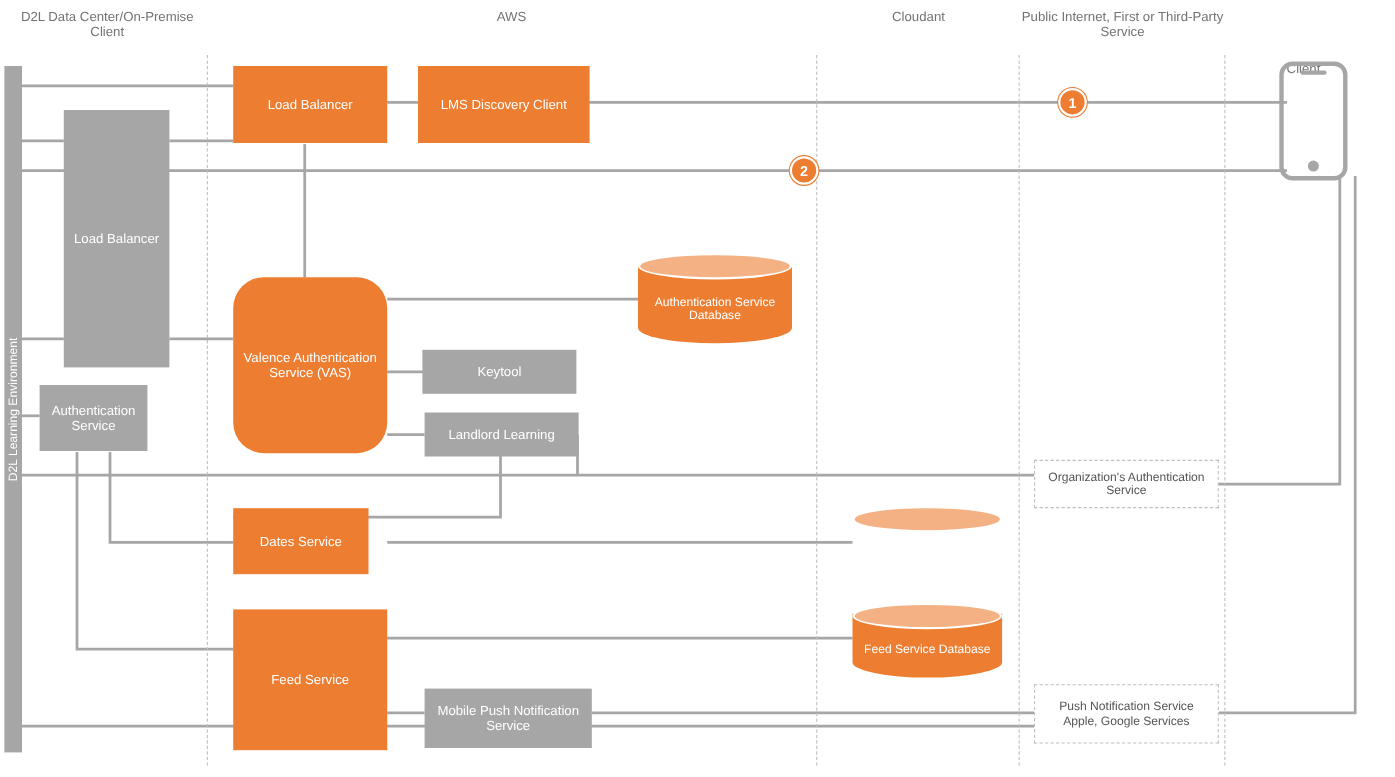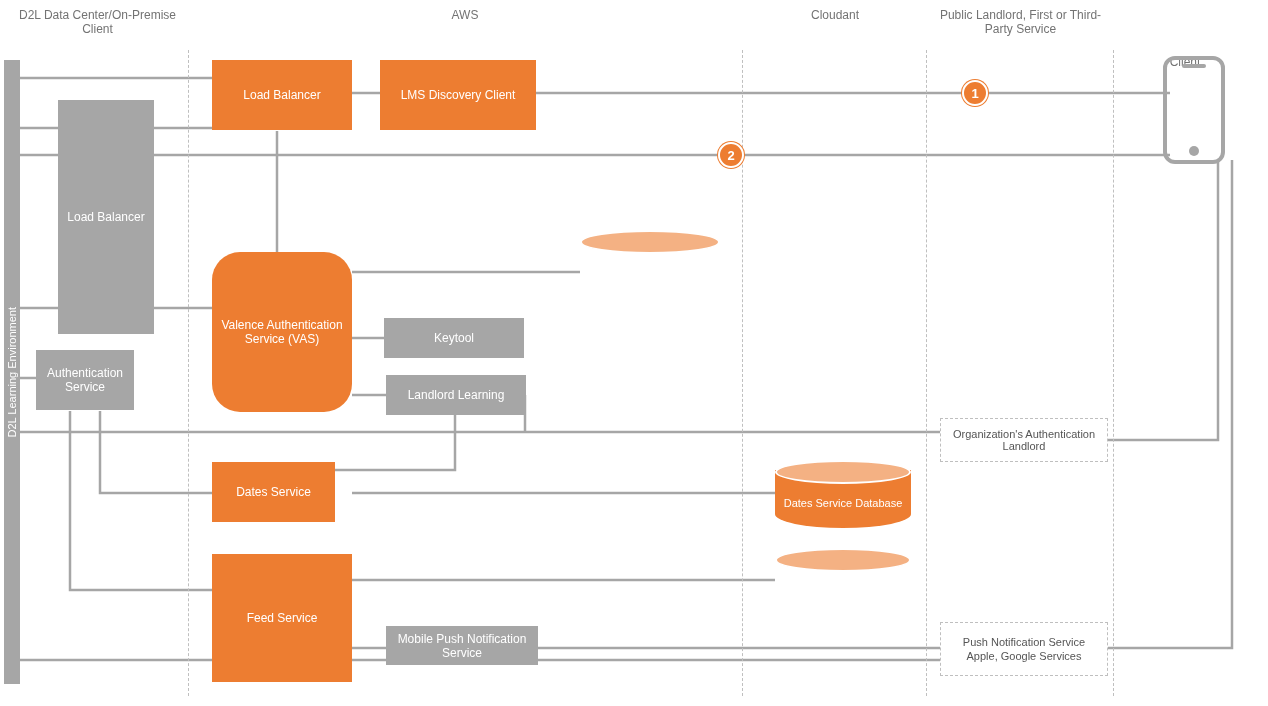--- a/index.html
+++ b/index.html
@@ -64,21 +64,21 @@
 
   <path d="M1108 648 L1232 648 L1232 160"></path>
 
   <path d="M1108 440 L1218 440 L1218 160"></path>
 
 </svg>
 
 <div class="col-header" style="left:10px; width:175px;">D2L Data Center/On-Premise Client</div>
 <div class="col-header" style="left:190px; width:550px;">AWS</div>
 <div class="col-header" style="left:745px; width:180px;">Cloudant</div>
-<div class="col-header" style="left:928px; width:185px;">Public Landlord, First or Third-Party Service</div>
+<div class="col-header" style="left:928px; width:185px;">Public Internet, First or Third-Party Service</div>
 <div class="col-header" style="left:1115px; width:140px;margin-top:47px;">Client</div>
 
 <div class="divider" style="left:188px;"></div>
 <div class="divider" style="left:742px;"></div>
 <div class="divider" style="left:926px;"></div>
 <div class="divider" style="left:1113px;"></div>
 
 <div class="box gray" style="left:4px; top:60px; width:16px; height:624px;">
   <span class="vert-label" style="font-size:11px;">D2L Learning Environment</span>
 </div>
@@ -94,39 +94,42 @@
 <div class="box orange" style="left:212px; top:252px; width:140px; height:160px;border-radius:28px;">Valence Authentication Service (VAS)</div>
 
 <div class="box gray" style="left:384px; top:318px; width:140px; height:40px;">Keytool</div>
 
 <div class="box gray" style="left:386px; top:375px; width:140px; height:40px;">Landlord Learning</div>
 
 <div class="box orange" style="left:212px; top:462px; width:123px; height:60px;">Dates Service</div>
 
 <div class="box orange" style="left:212px; top:554px; width:140px; height:128px;">Feed Service</div>
 
-<div class="box gray" style="left:386px; top:626px; width:152px; height:39px;">Mobile Push Notification Service</div>
+<div class="box gray" style="left:386px; top:626px; width:152px; height:54px;">Mobile Push Notification Service</div>
 
 <div class="db" style="left:580px; top:230px; width:140px; height:82px;">
+  <div class="body" style="top:12px; height:70px; background:#ED7D31;">
+      <span>Authentication Service Database</span>
+    </div>
   <div class="lid" style="top:0; background:#F4B183;"></div>
 </div>
 
 <div class="db" style="left:775px; top:460px; width:136px; height:68px;">
+  <div class="lid" style="top:0; background:#F4B183;"></div>
+</div>
+
+<div class="db" style="left:775px; top:548px; width:136px; height:68px;">
   <div class="body" style="top:10px; height:58px; background:#ED7D31;">
-      <span>Dates Service Database</span>
+      <span>Feed Service Database</span>
     </div>
   <div class="lid" style="top:0; background:#F4B183;"></div>
 </div>
 
-<div class="db" style="left:775px; top:548px; width:136px; height:68px;">
-  <div class="lid" style="top:0; background:#F4B183;"></div>
-</div>
-
 <div class="dashed-box" style="left:940px; top:418px; width:168px; height:44px;">
-  <span>Organization's Authentication Landlord</span>
+  <span>Organization's Authentication Service</span>
 </div>
 
 <div class="dashed-box" style="left:940px; top:622px; width:168px; height:54px;">
   <span>Push Notification Service</span>
   <span style="font-size:11px; margin-top:2px;">Apple, Google Services</span>
 </div>
 
 <div class="circle" style="left:962px; top:80px;">1</div>
 <div class="circle" style="left:718px; top:142px;">2</div>
 

